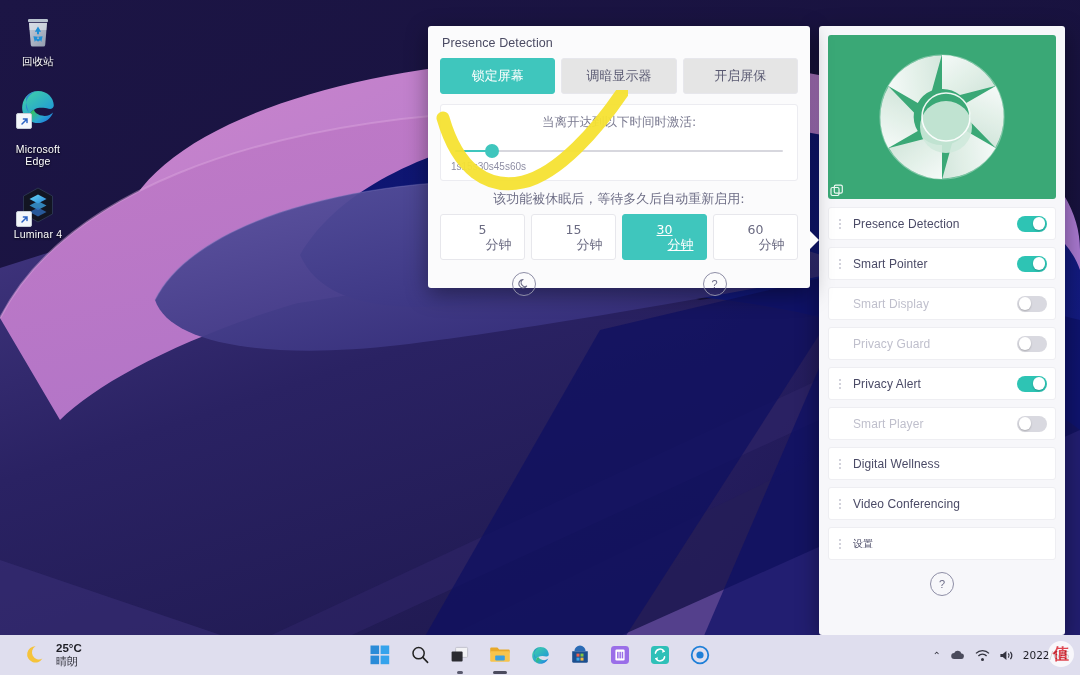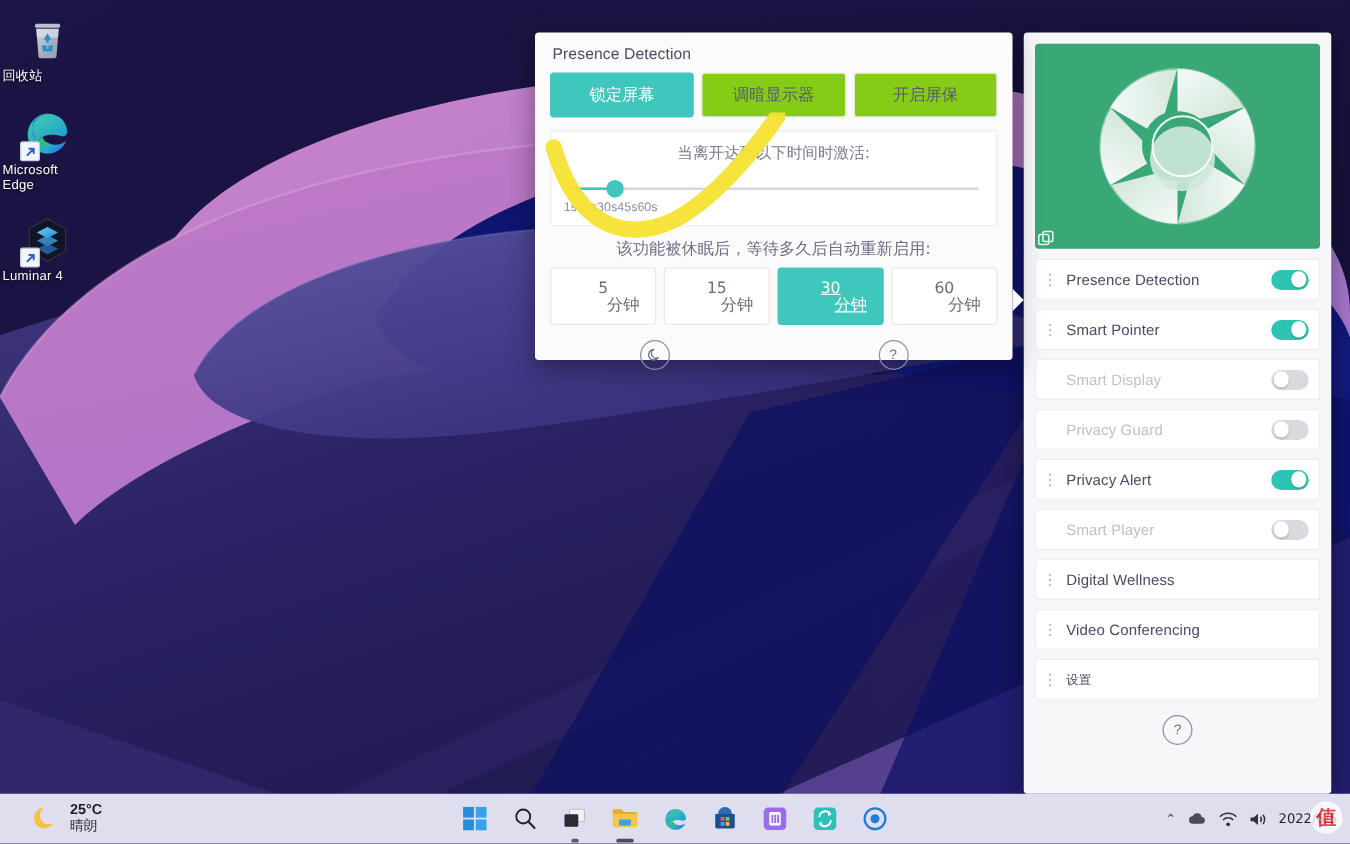--- a/index.html
+++ b/index.html
@@ -10,34 +10,34 @@
   }
   
   #wallpaper{position:absolute;inset:0;overflow:hidden;background:#191240;}
   #wallpaper .wp-svg{position:absolute;left:0;top:0;width:1080px;height:645px;}
 
   
   .desk-icons{position:absolute;left:0;top:0;width:80px;z-index:5;}
   .desk-icon{width:72px;margin:6px 0 0 2px;display:flex;flex-direction:column;align-items:center;
              padding:4px 0 2px;border-radius:3px;}
   .desk-icon .glyph{width:40px;height:40px;position:relative;}
-  .desk-icon .lbl{margin-top:3px;color:#fff;font-size:10.5px;line-height:12px;
+  .desk-icon .lbl{margin-top:3px;color:#fff;font-size:10.5px;line-height:12px;text-align:center;
                   text-shadow:0 1px 2px rgba(0,0,0,.85);letter-spacing:.2px;width:72px;}
   .shortcut-arrow{position:absolute;left:-2px;bottom:-2px;width:14px;height:14px;background:#f3f6fb;
      border:1px solid #c6ccd6;border-radius:2px;display:flex;align-items:center;justify-content:center;
      font-size:10px;color:#2b63c4;line-height:1;}
   .shortcut-arrow svg{display:block}
 
   
   #presence-popup{position:absolute;left:428px;top:26px;width:382px;height:262px;
      background:#fbfbfc;border-radius:3px;box-shadow:0 6px 22px rgba(0,0,0,.4);z-index:20;}
   #presence-popup .pp-title{font-size:12.5px;color:#4b4b63;padding:10px 0 0 14px;letter-spacing:.1px;}
   .seg-row{display:flex;gap:6px;padding:8px 12px 0 12px;}
   .seg{flex:1;height:34px;display:flex;align-items:center;justify-content:center;
-       font-size:13px;border-radius:3px;border:1px solid #e7e7ec;background:#84cc16;color:#5a5a72;
+       font-size:13px;border-radius:3px;border:1px solid #e7e7ec;background:#e5e5e5;color:#5a5a72;
        font-family:"DejaVu Sans","Liberation Sans",sans-serif;}
   .seg.on{background:#3fc6bd;border-color:#3fc6bd;color:#fff;}
   .slider-box{margin:10px 12px 0 12px;background:#fff;border:1px solid #ececf1;border-radius:3px;
      padding:9px 14px 8px;}
   .slider-cap{text-align:center;font-size:12.5px;color:#7a7a90;
      font-family:"DejaVu Sans","Liberation Sans",sans-serif;}
   .track-wrap{position:relative;height:22px;margin-top:9px;}
   .track{position:absolute;left:0;right:0;top:10px;height:2px;background:#d7d7de;border-radius:2px;}
   .track-fill{position:absolute;left:0;top:10px;height:2px;background:#3fc6bd;border-radius:2px;}
   .knob{position:absolute;top:4px;width:14px;height:14px;border-radius:50%;background:#3fc6bd;}
@@ -196,21 +196,21 @@
         <g fill="#1f8fd6">
           <path d="M20 14.6 l3.1 5.2 -2.1 0 0 2.4 -2 0 0 -2.4 -2.1 0 Z"></path>
           <path d="M24.6 24.2 l-1.3 5.9 -1.1 -1.8 -2.1 1.2 -1 -1.7 2.1 -1.2 -1.1 -1.8 Z"></path>
           <path d="M15.4 24.2 l4.6 0.6 -1.1 1.8 2.1 1.2 -1 1.7 -2.1 -1.2 -1.1 1.8 Z"></path>
         </g>
       </svg>
     </div>
     <div class="lbl">回收站</div>
   </div>
 
-  <div class="desk-icon" style="margin-top:14px;">
+  <div class="desk-icon" style="margin-top:14px;gap:13px;">
     <div class="glyph">
       <svg width="40" height="40" viewBox="0 0 40 40">
         <defs>
           <linearGradient id="edgeA" x1="0" y1="0.2" x2="1" y2="0.9">
             <stop offset="0" stop-color="#36c752"></stop>
               <stop offset="0.5" stop-color="#2aa7d0"></stop>
             <stop offset="1" stop-color="#1c6fe0"></stop>
             </linearGradient>
           <linearGradient id="edgeB" x1="0.1" y1="0" x2="0.9" y2="1">
             <stop offset="0" stop-color="#41d1a7"></stop>

